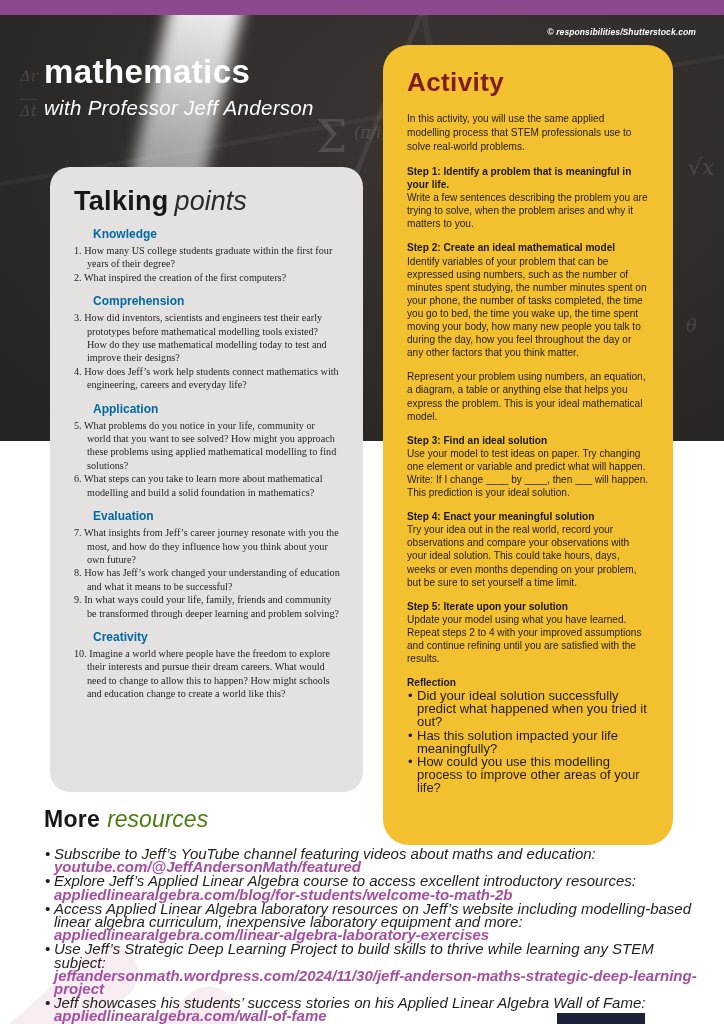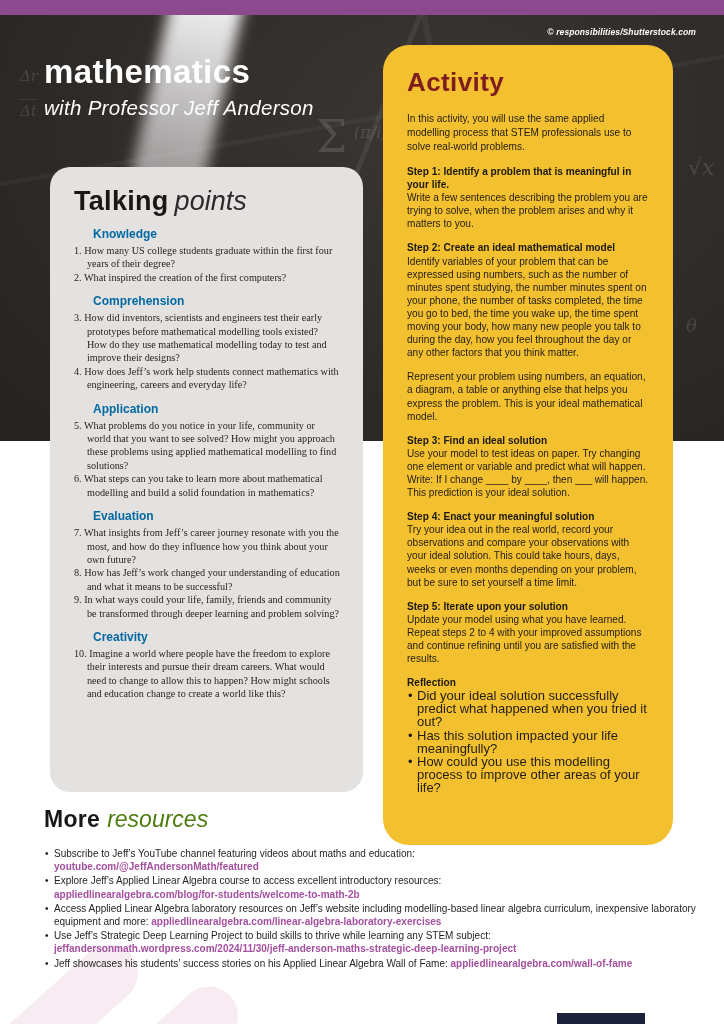--- a/index.html
+++ b/index.html
@@ -60,21 +60,21 @@
   .reflection { margin-top:11px; }
   .reflection-heading { font-size:10.1px; font-weight:700; color:#1c1812; line-height:13.1px; }
   .bullet-item { position:relative; padding-left:10px; font-size:13px; line-height:13.1px; color:#211c15; }
   .bullet-item::before { content:"•"; position:absolute; left:1px; }
 
   
   .more-heading { position:absolute; left:44px; top:806px; z-index:4; }
   .more-heading .bold { font-size:23px; font-weight:800; color:#191715; letter-spacing:0.3px; }
   .more-heading .light { font-size:23px; font-weight:300; font-style:italic; color:#4d7c0f; margin-left:7px; }
   .resources { position:absolute; left:44px; top:847px; width:656px; z-index:4; }
-  .res-item { position:relative; padding-left:10px; font-size:10px; line-height:13.2px; color:#211e1c; margin-bottom:1px; }
+  .res-item { position:relative; padding-left:10px; font-size:15px; line-height:13.2px; color:#211e1c; margin-bottom:1px;font-style:italic; }
   .res-item::before { content:"•"; position:absolute; left:1px; }
   .res-link { color:#a44fa0; font-weight:700; cursor:pointer; }
   .res-link.block { display:block; }
 
   
   .deco { position:absolute; background:#f6ecf2; border-radius:30px; z-index:0; }
   .deco-1 { width:230px; height:58px; left:-70px; bottom:-36px; transform:rotate(-42deg); }
   .deco-2 { width:230px; height:58px; left:30px; bottom:-78px; transform:rotate(-42deg); }
   .navy-bar { position:absolute; left:557px; bottom:0; width:88px; height:11px; background:#1b2138; z-index:5; }
 </style>

